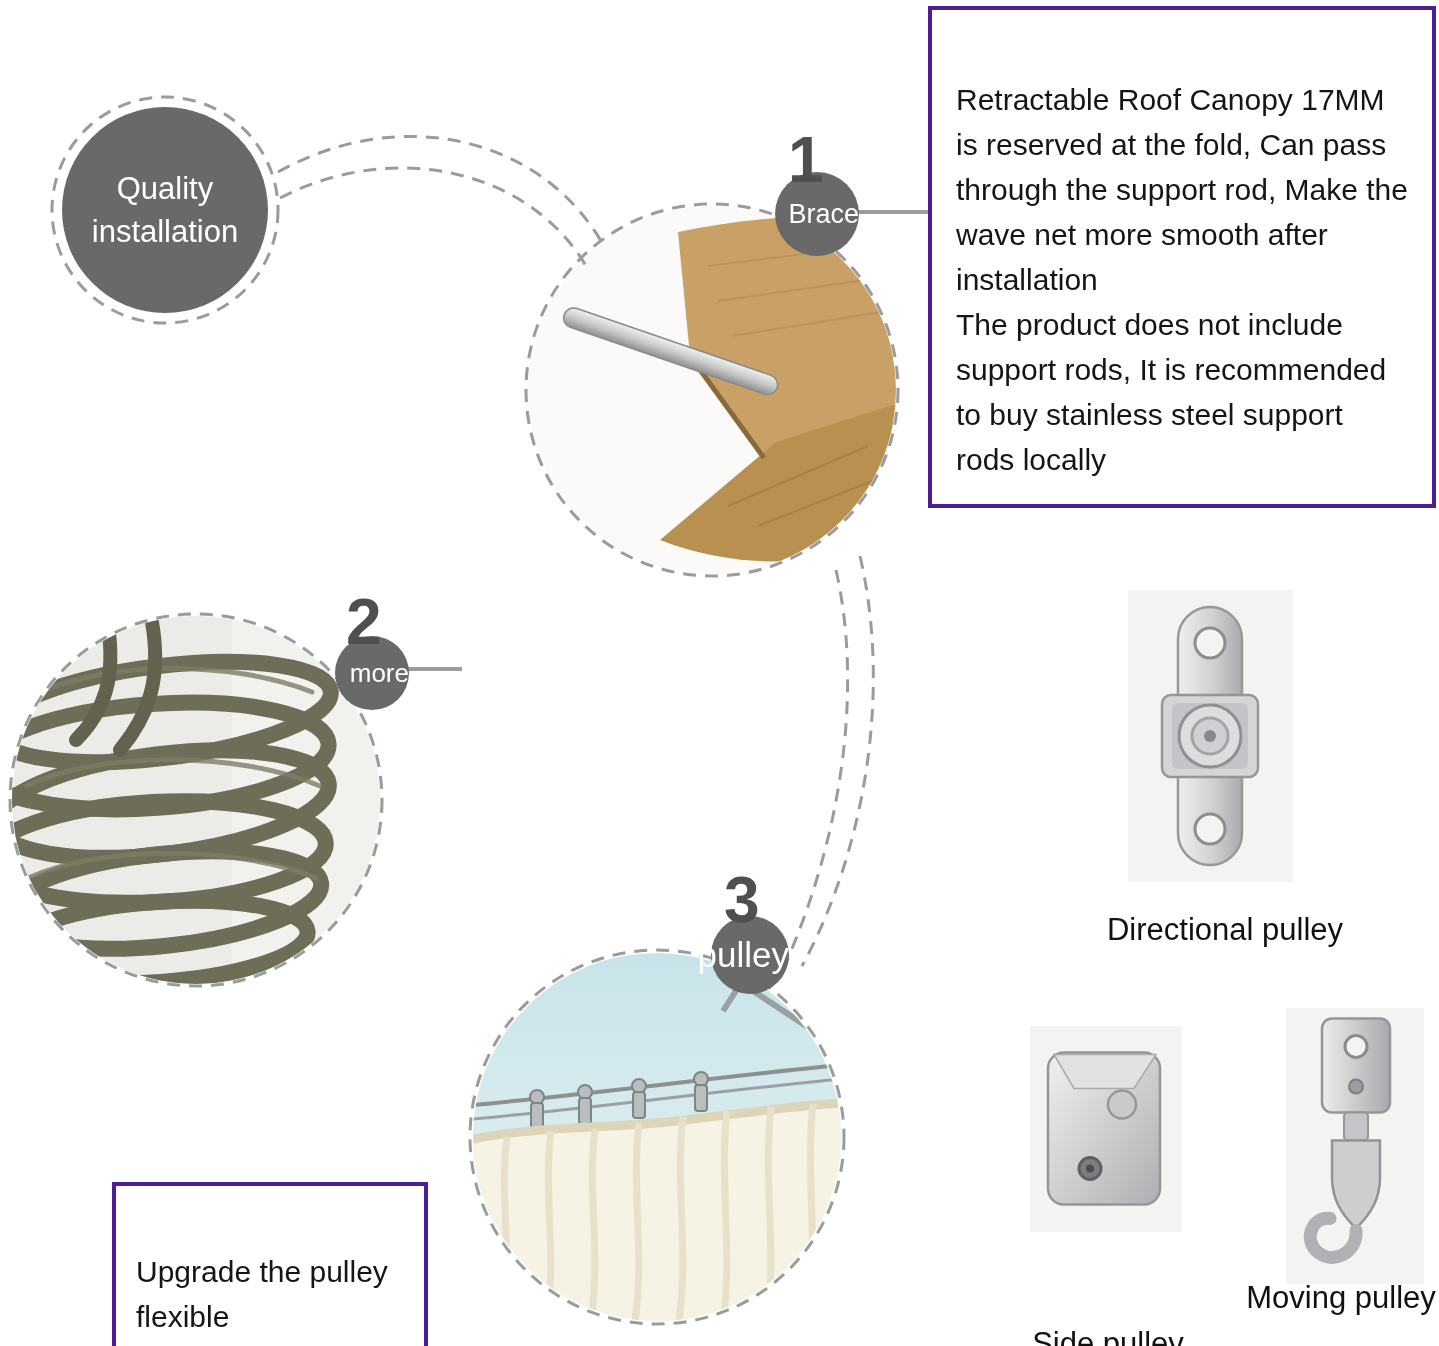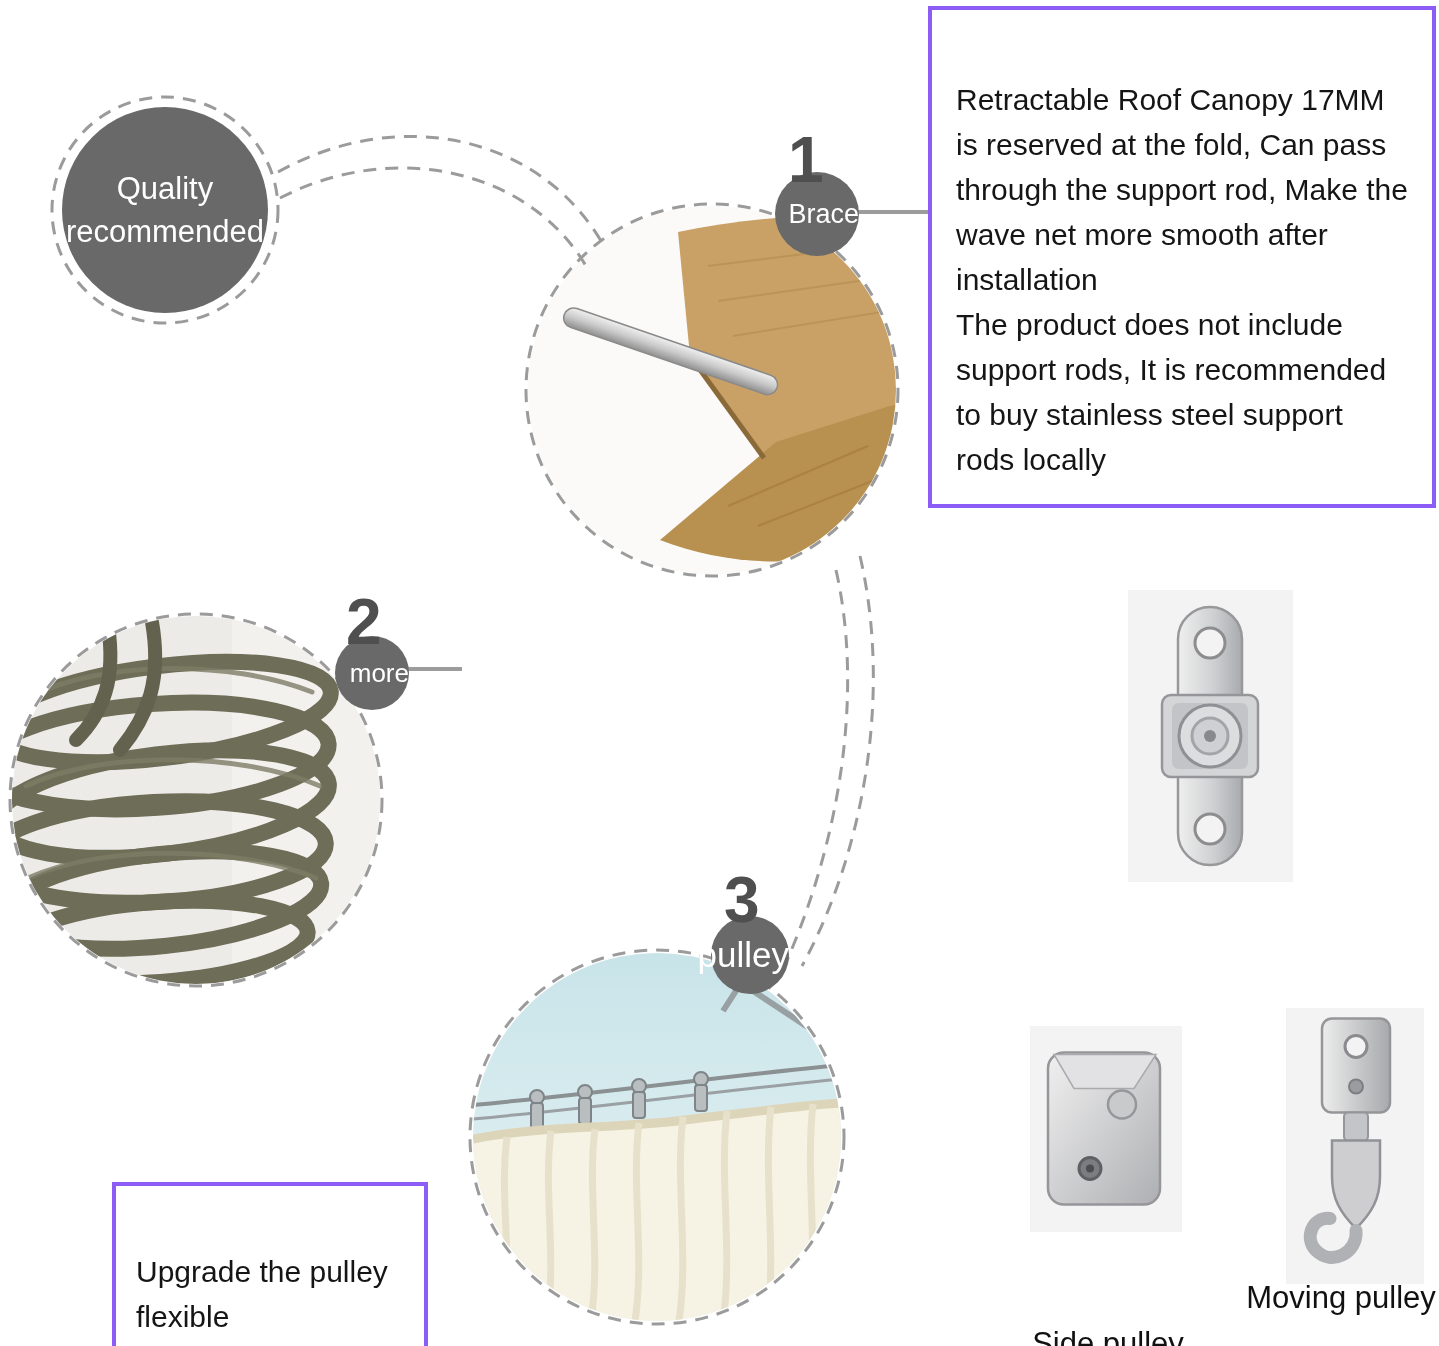--- a/index.html
+++ b/index.html
@@ -16,21 +16,21 @@
     justify-content:center;font-size:31px;line-height:1.4;z-index:3;text-align:left;
   }
   .step-number{
     position:absolute;z-index:4;font-size:64px;font-weight:700;color:#4f4f4f;line-height:1;
   }
   .step-circle{
     position:absolute;z-index:3;border-radius:50%;background:#696969;color:#fff;
     display:flex;align-items:center;justify-content:flex-end;
   }
   .callout-box{
-    position:absolute;z-index:3;background:#ffffff;border:4px solid #8b5cf6;
+    position:absolute;z-index:3;background:#ffffff;border:4px solid #4c1d95;
     font-size:30px;line-height:1.5;white-space:pre-line;color:#151515;
   }
   .gallery-photo{position:absolute;z-index:1;background:#f3f3f3;}
   .gallery-photo svg{display:block;width:100%;height:100%;}
   .caption{position:absolute;z-index:3;font-size:31px;text-align:center;color:#111;}
 </style>
 </head>
 <body>
 
 <div class="canvas">
@@ -47,21 +47,21 @@
       <path d="M 836 570 C 864 694 840 846 780 976"></path>
     </g>
     <g stroke="#9c9c9c" stroke-width="4">
       <line x1="858" y1="212" x2="928" y2="212"></line>
       <line x1="408" y1="669" x2="462" y2="669"></line>
     </g>
   </svg>
 
   <div class="quality-circle">
     <span>Quality</span>
-    <span>recommended</span>
+    <span>installation</span>
   </div>
 
   <div class="photo-circle" style="left:528px;top:206px;width:368px;height:368px;">
     <svg viewBox="0 0 368 368">
       <defs>
         <linearGradient id="rodg" x1="0" y1="0" x2="0" y2="1">
           <stop offset="0" stop-color="#f0f0f0"></stop>
             <stop offset=".5" stop-color="#c9c9c9"></stop>
             <stop offset="1" stop-color="#8f8f8f"></stop>
         </linearGradient>
@@ -189,20 +189,21 @@
       <rect x="50" y="16" width="64" height="258" rx="32" fill="url(#metA)" stroke="#98989b" stroke-width="2.5"></rect>
       <circle cx="82" cy="52" r="15" fill="#f3f3f3" stroke="#8d8d90" stroke-width="3"></circle>
       <circle cx="82" cy="238" r="15" fill="#f3f3f3" stroke="#8d8d90" stroke-width="3"></circle>
       <rect x="34" y="104" width="96" height="82" rx="9" fill="#d4d5d7" stroke="#96969a" stroke-width="2.5"></rect>
       <rect x="44" y="112" width="76" height="66" rx="7" fill="#c3c4c7"></rect>
       <circle cx="82" cy="145" r="31" fill="#dcdddf" stroke="#8f9093" stroke-width="3"></circle>
       <circle cx="82" cy="145" r="18" fill="#cfd0d3" stroke="#a3a4a7" stroke-width="3"></circle>
       <circle cx="82" cy="145" r="6" fill="#88898c"></circle>
     </svg>
   </div>
+  <div class="caption" style="left:1095px;top:912px;width:260px;">Directional pulley</div>
 
   <div class="gallery-photo" style="left:1030px;top:1026px;width:152px;height:206px;">
     <svg viewBox="0 0 152 205">
       <defs>
         <linearGradient id="metB" x1="0" y1="0" x2="1" y2="1">
           <stop offset="0" stop-color="#f0f0f0"></stop>
             <stop offset="1" stop-color="#aeafb2"></stop>
         </linearGradient>
       </defs>
       <rect x="18" y="26" width="112" height="152" rx="16" fill="url(#metB)" stroke="#95959a" stroke-width="2.5"></rect>

